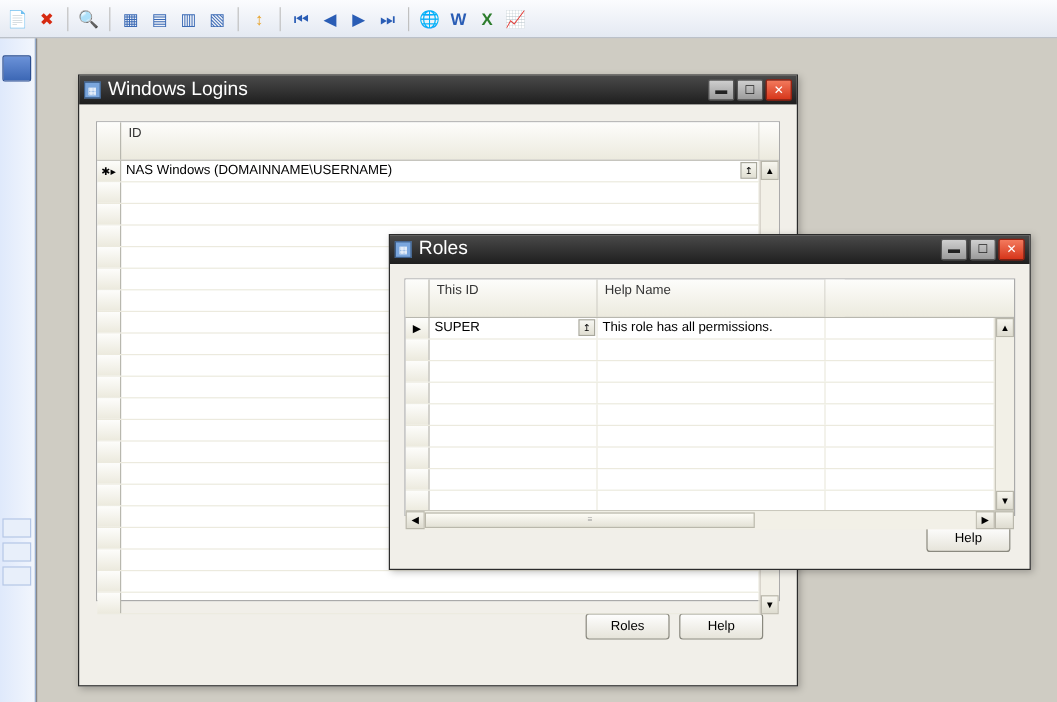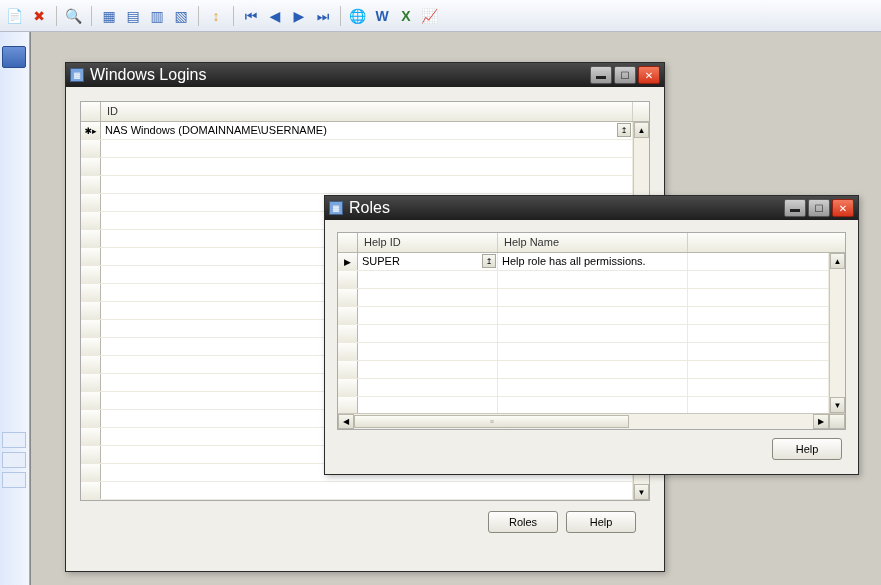--- a/index.html
+++ b/index.html
@@ -123,21 +123,21 @@
 
 .grid-wrap {
   border: 1px solid #aaa;
   background: #fff;
   position: relative;
 }
 .grid-hdr {
   display: flex;
   background: linear-gradient(#fdfdfb, #eceade);
   border-bottom: 1px solid #b8b7ae;
-  height: 20px;
+  height: 32px;
 }
 .hdr-cell {
   border-right: 1px solid #d2d1c8;
   padding: 3px 6px;
   font-size: 11px;
   color: #333;
   white-space: nowrap;
   overflow: hidden;
 }
 .rowhead-col { width: 20px; flex-shrink: 0; background: linear-gradient(#fdfdfb, #eceade); border-right: 1px solid #b8b7ae;}
@@ -451,32 +451,32 @@
       <div class="win-btns">
         <div class="win-btn">▬</div>
         <div class="win-btn">☐</div>
         <div class="win-btn close">✕</div>
       </div>
     </div>
     <div style="padding:12px;">
       <div class="grid-wrap" style="height:198px;">
         <div class="grid-hdr">
           <div class="rowhead-col"></div>
-          <div class="hdr-cell" style="width:140px">Help ID</div>
+          <div class="hdr-cell" style="width:140px">This ID</div>
           <div class="hdr-cell" style="width:190px">Help Name</div>
           <div style="width:16px;background:linear-gradient(#fdfdfb,#eceade)"></div>
         </div>
         <div class="grid-body" style="height:160px; position:relative;">
           <div class="grid-row">
             <div class="rowhead">▶</div>
             <div class="cell" style="width:140px">
               <span>SUPER</span>
               <div class="lookup-btn">↥</div>
             </div>
-            <div class="cell" style="width:190px">Help role has all permissions.</div>
+            <div class="cell" style="width:190px">This role has all permissions.</div>
             <div class="cell" style="flex:1"></div>
             <div style="width:16px"></div>
           </div>
           <div class="grid-row">
               <div class="rowhead"></div>
               <div class="cell" style="width:140px"></div>
               <div class="cell" style="width:190px"></div>
               <div class="cell" style="flex:1"></div>
               <div style="width:16px"></div>
             </div>

